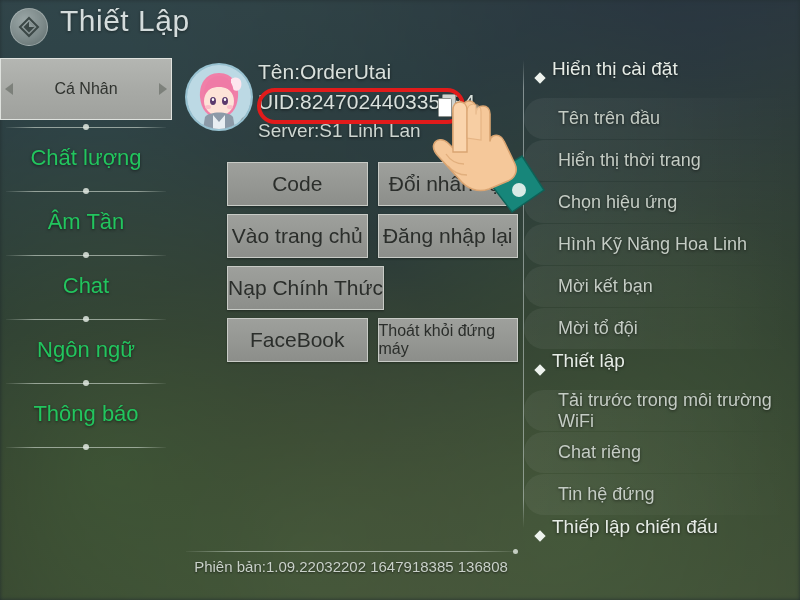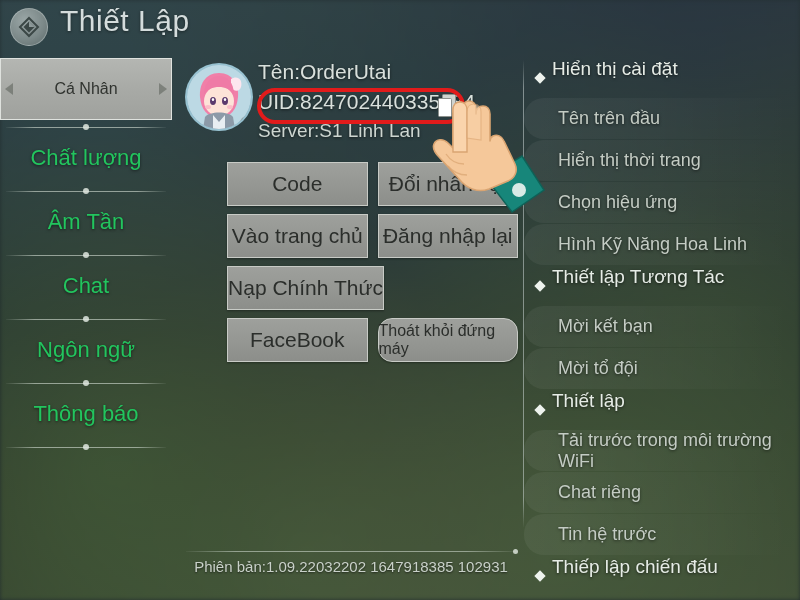--- a/index.html
+++ b/index.html
@@ -124,21 +124,21 @@
   #btn-grid { position:absolute; left:6px; top:104px; width:332px; }
   .btn-row { display:flex; gap:10px; margin-bottom:8px;padding-left:41px; }
   .gbtn {
     width:157px; height:44px;
     background:linear-gradient(180deg, #9ea09c 0%, #959793 52%, #8c8e8a 100%);
     border:1px solid #c8cbc6;
     display:flex; align-items:center; justify-content:center;
     font-size:21px; color:#2b2e2b;
     box-shadow:0 1px 2px rgba(0,0,0,0.35);
   }
-  .gbtn.small { font-size:16px;border-radius:14px; }
+  .gbtn.small { font-size:16px; }
 
   
   #footer-sep {
     position:absolute; left:6px; top:490px; width:330px; height:6px;
   }
   #footer-sep::before{
     content:""; position:absolute; left:0; right:0; top:3px; height:1px;
     background:linear-gradient(90deg, rgba(215,225,215,0.05), rgba(215,225,215,0.55) 15%, rgba(215,225,215,0.55) 85%, rgba(215,225,215,0.05));
   }
   #footer-sep::after{
@@ -284,49 +284,45 @@
     <div class="btn-row">
       <div class="gbtn">Nạp Chính Thức</div>
     </div>
     <div class="btn-row">
       <div class="gbtn">FaceBook</div>
       <div class="gbtn small">Thoát khỏi đứng máy</div>
     </div>
   </div>
 
   <div id="footer-sep"></div>
-  <div id="version">Phiên bản:1.09.22032202 1647918385 102931</div>
+  <div id="version">Phiên bản:1.09.22032202 1647918385 136808</div>
 </div>
 
 <div id="rdivider"></div>
 <div id="rpanel">
 
   <div class="r-head">
     <span class="dia"></span>
     <span>Hiển thị cài đặt</span>
   </div>
   <div class="r-sub">Tên trên đầu</div>
   <div class="r-sub">Hiển thị thời trang</div>
   <div class="r-sub">Chọn hiệu ứng</div>
   <div class="r-sub">Hình Kỹ Năng Hoa Linh</div>
 
-  <div class="r-head">
-    <span class="dia"></span>
-    <span>Thiết lập Tương Tác</span>
-  </div>
   <div class="r-sub">Mời kết bạn</div>
   <div class="r-sub">Mời tổ đội</div>
 
   <div class="r-head">
     <span class="dia"></span>
     <span>Thiết lập</span>
   </div>
   <div class="r-sub">Tải trước trong môi trường WiFi</div>
   <div class="r-sub">Chat riêng</div>
-  <div class="r-sub">Tin hệ trước</div>
+  <div class="r-sub">Tin hệ đứng</div>
 
   <div class="r-head">
     <span class="dia"></span>
     <span>Thiếp lập chiến đấu</span>
   </div>
 </div>
 
 <div id="hand">
   <svg width="122" height="122" viewBox="0 0 122 122">
     <g transform="translate(2,0)">

